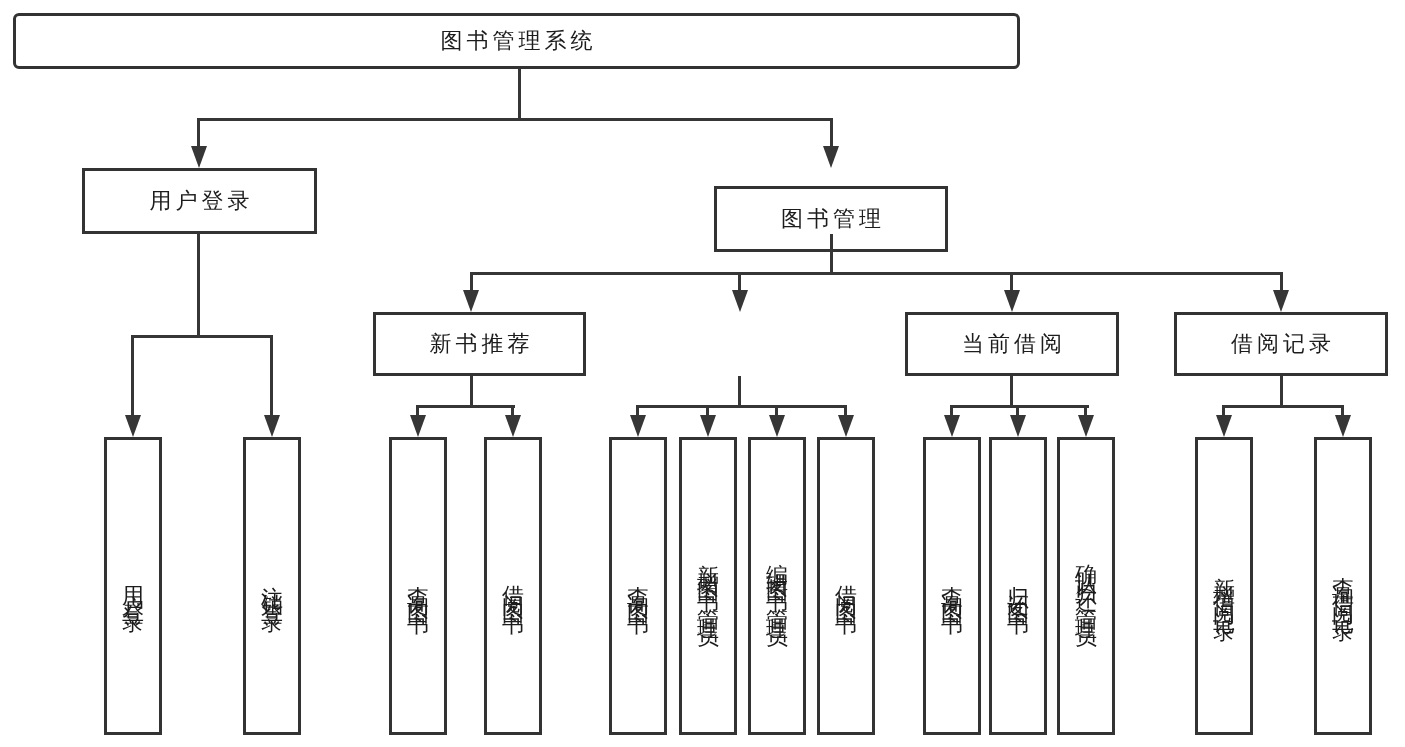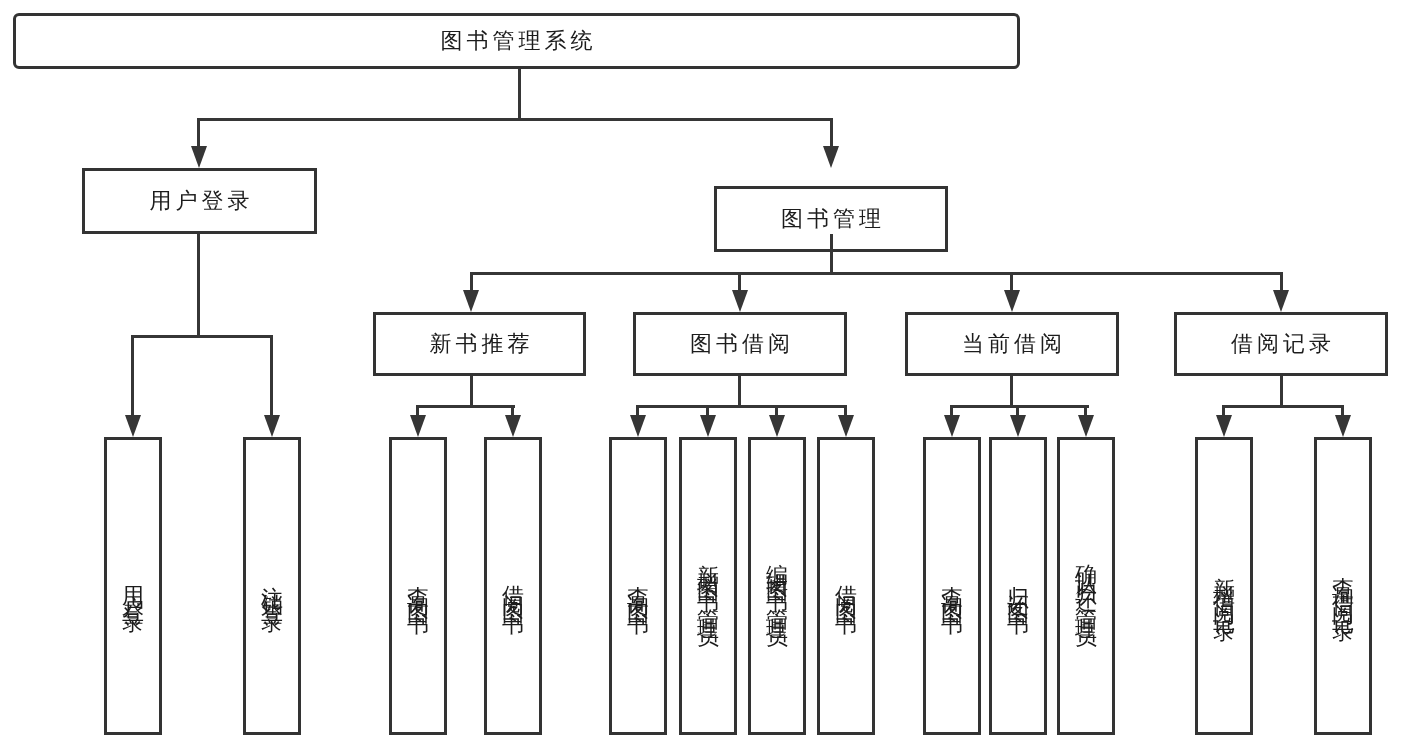--- a/index.html
+++ b/index.html
@@ -48,23 +48,20 @@
   </div>
 
   <div class="box" style="left:714px;top:168px;width:234px;height:66px;margin-top:18px;">
     <span class="h-label">图书管理</span>
   </div>
 
   <div class="box" style="left:365px;top:312px;width:213px;height:64px;margin-left:8px;">
     <span class="h-label">新书推荐</span>
   </div>
 
-  <div class="box" style="left:633px;top:312px;width:214px;height:64px;">
-    <span class="h-label">图书借阅</span>
-  </div>
 
   <div class="box" style="left:905px;top:312px;width:214px;height:64px;">
     <span class="h-label">当前借阅</span>
   </div>
 
   <div class="box" style="left:1174px;top:312px;width:214px;height:64px;">
     <span class="h-label">借阅记录</span>
   </div>
 
   <div class="box leaf" style="left:104px;top:437px;width:58px;height:298px;">

